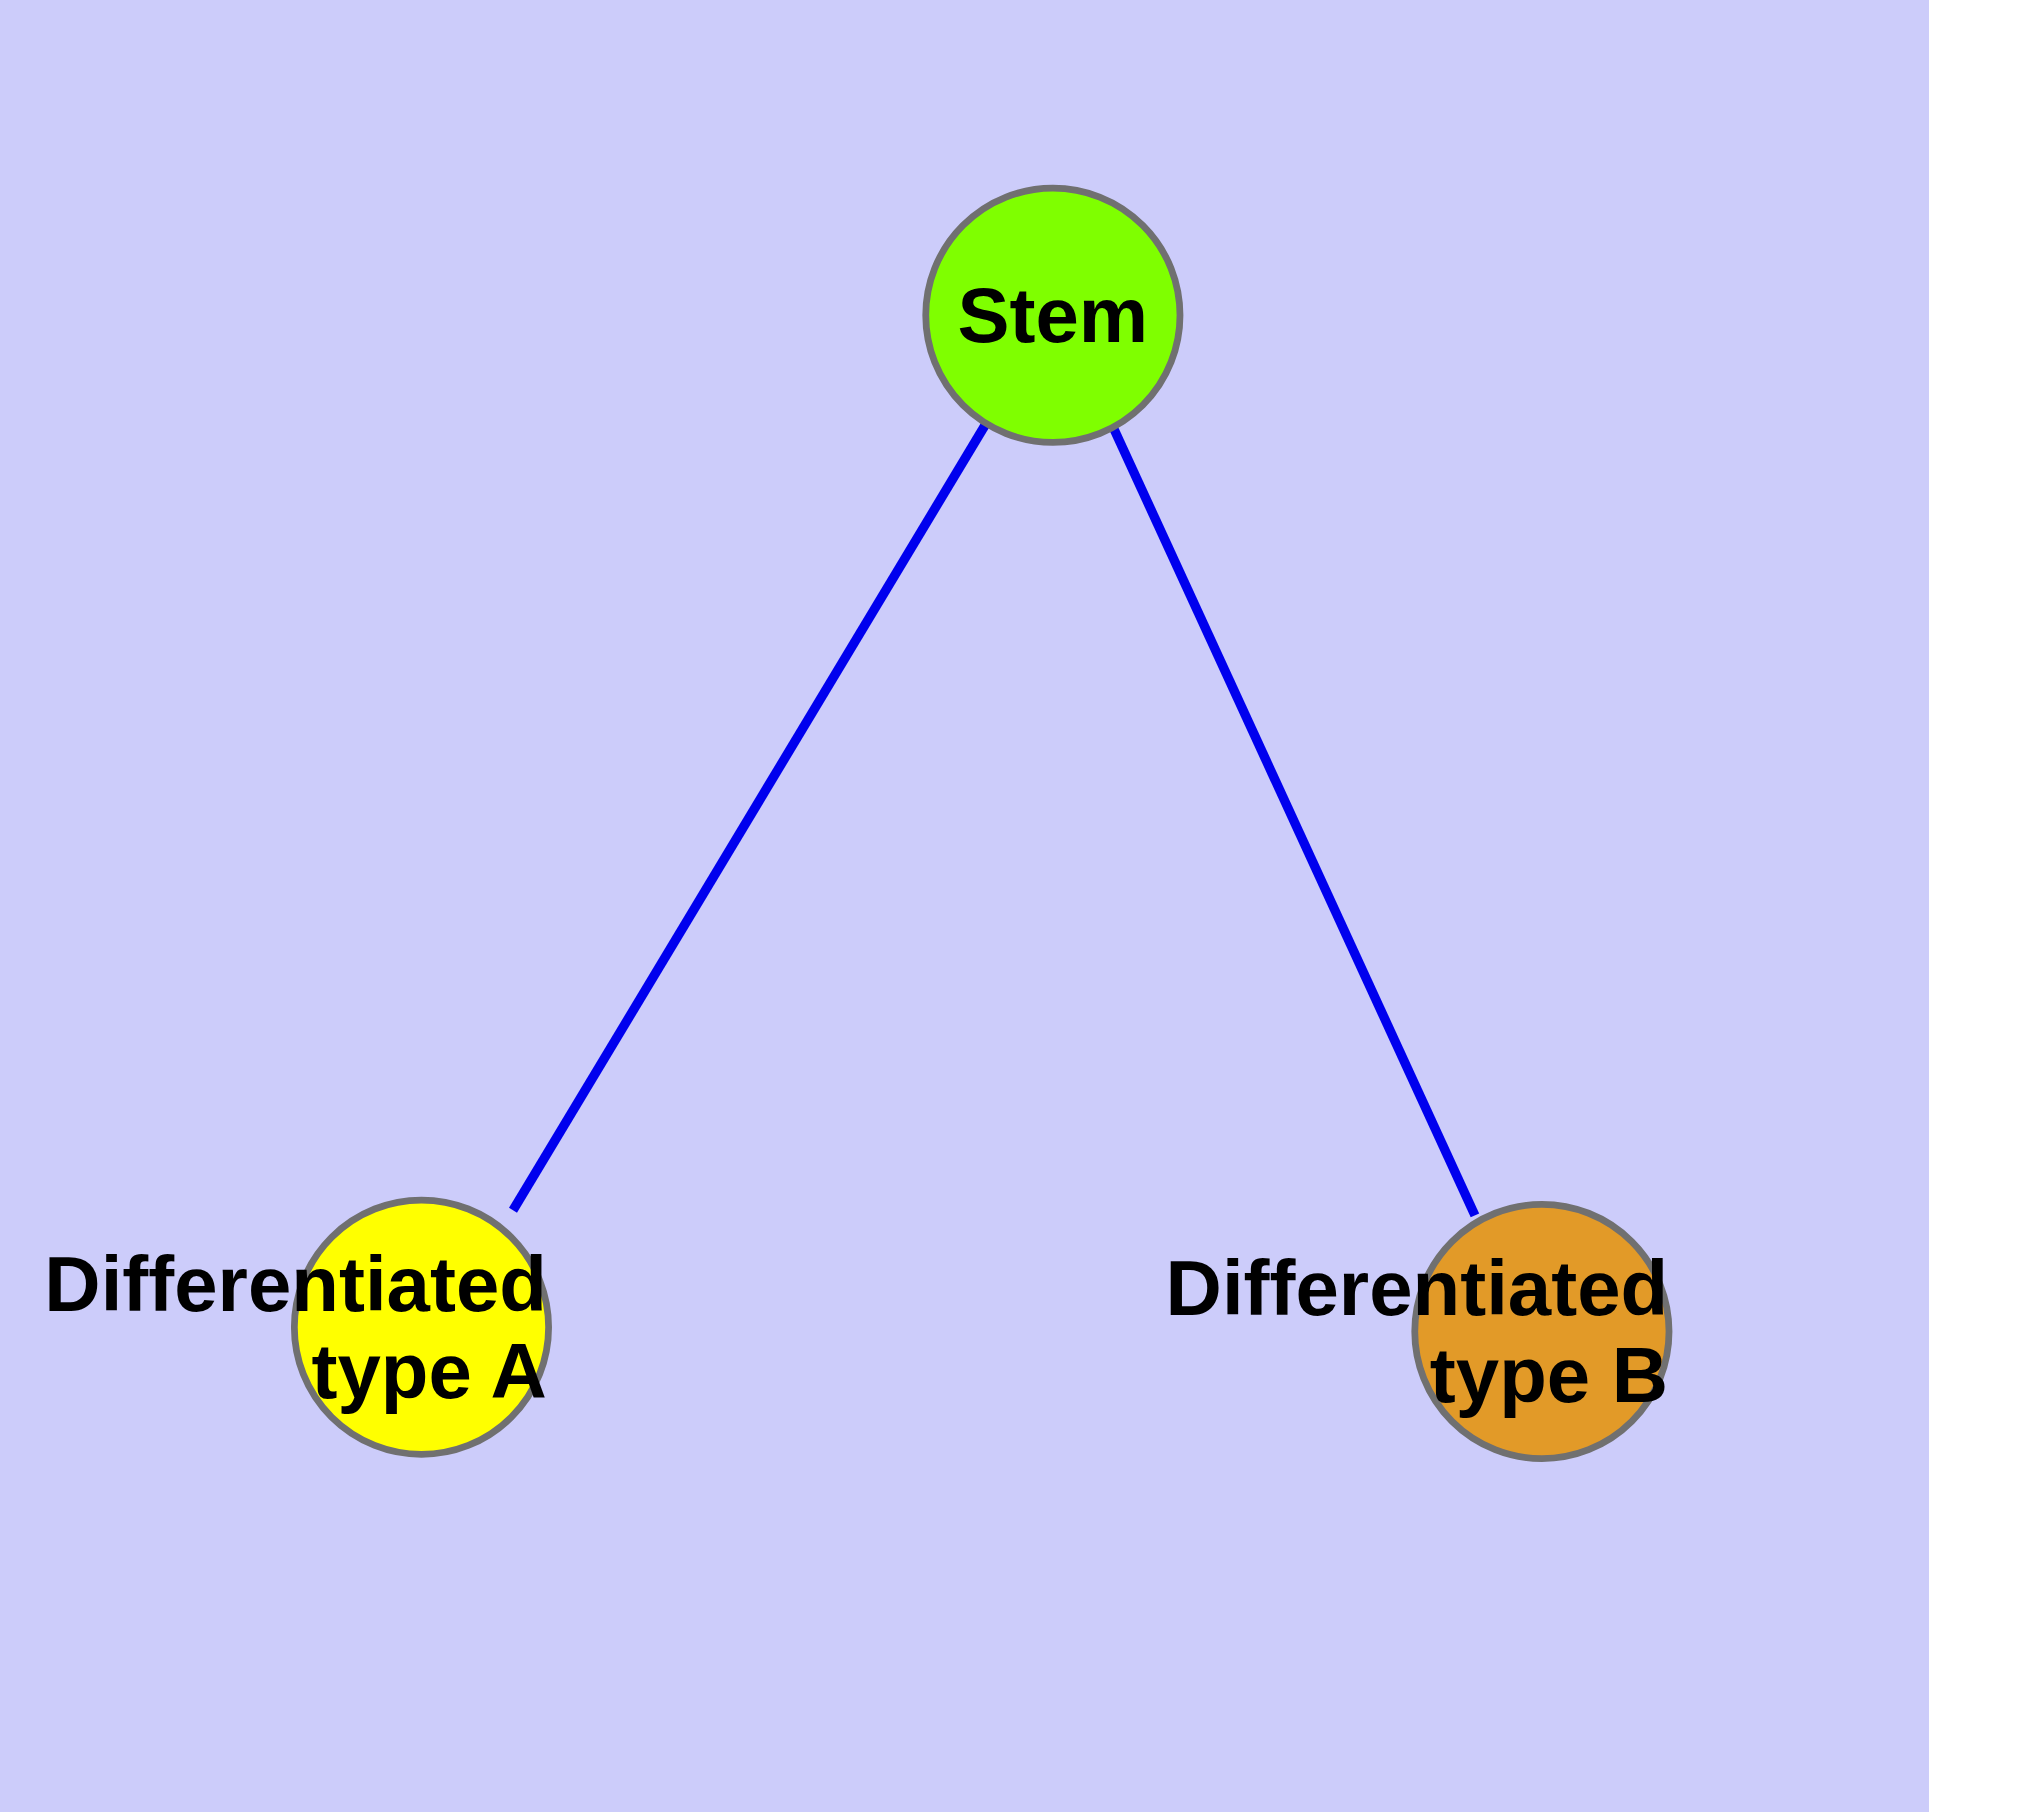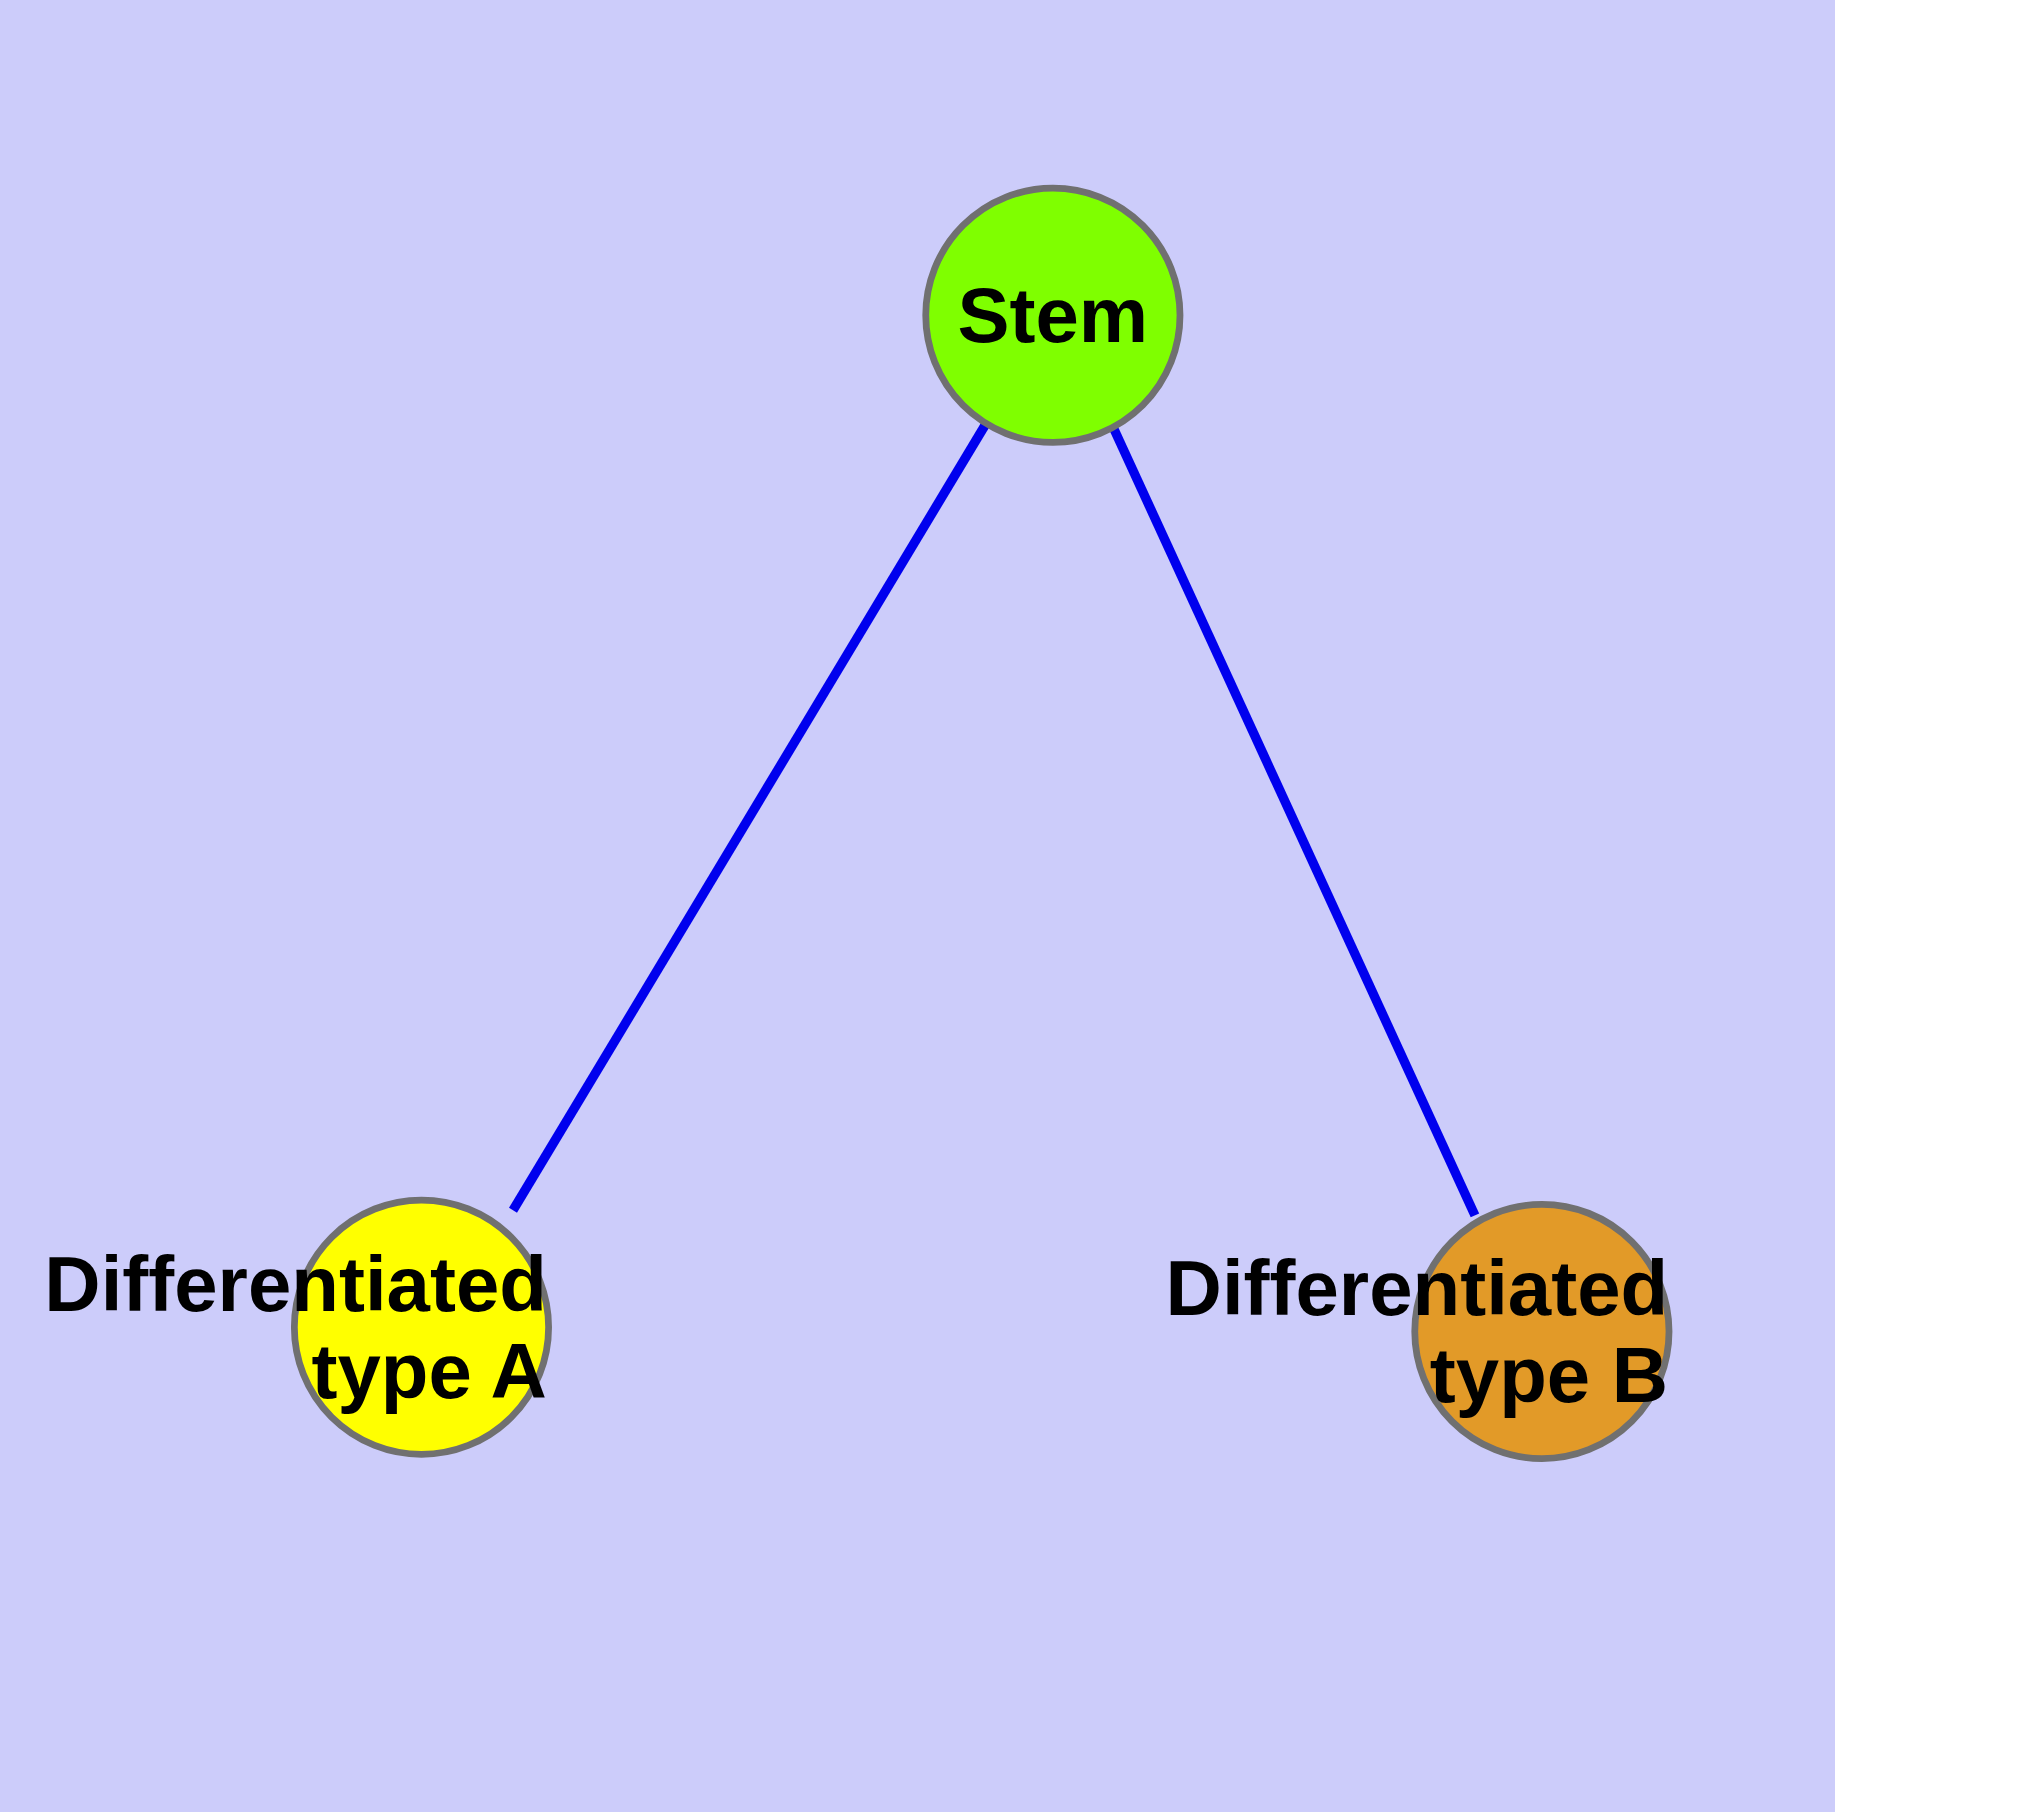--- a/index.html
+++ b/index.html
@@ -3,25 +3,24 @@
 <meta charset="utf-8">
 <title>Cell Differentiation Graph</title>
 <style>
   html, body {
     margin: 0;
     padding: 0;
     background: #ffffff;
   }
   #stage {
     position: relative;
-    width: 1791px;
+    width: 1929px;
     height: 1812px;
     overflow: hidden;
     font-family: "Liberation Sans", "DejaVu Sans", sans-serif;
-    padding-left: 44px;
   }
   #graph-svg {
     position: absolute;
     top: 0;
     left: 0;
     width: 2021px;
     height: 1812px;
     display: block;
   }
   .node-label {

